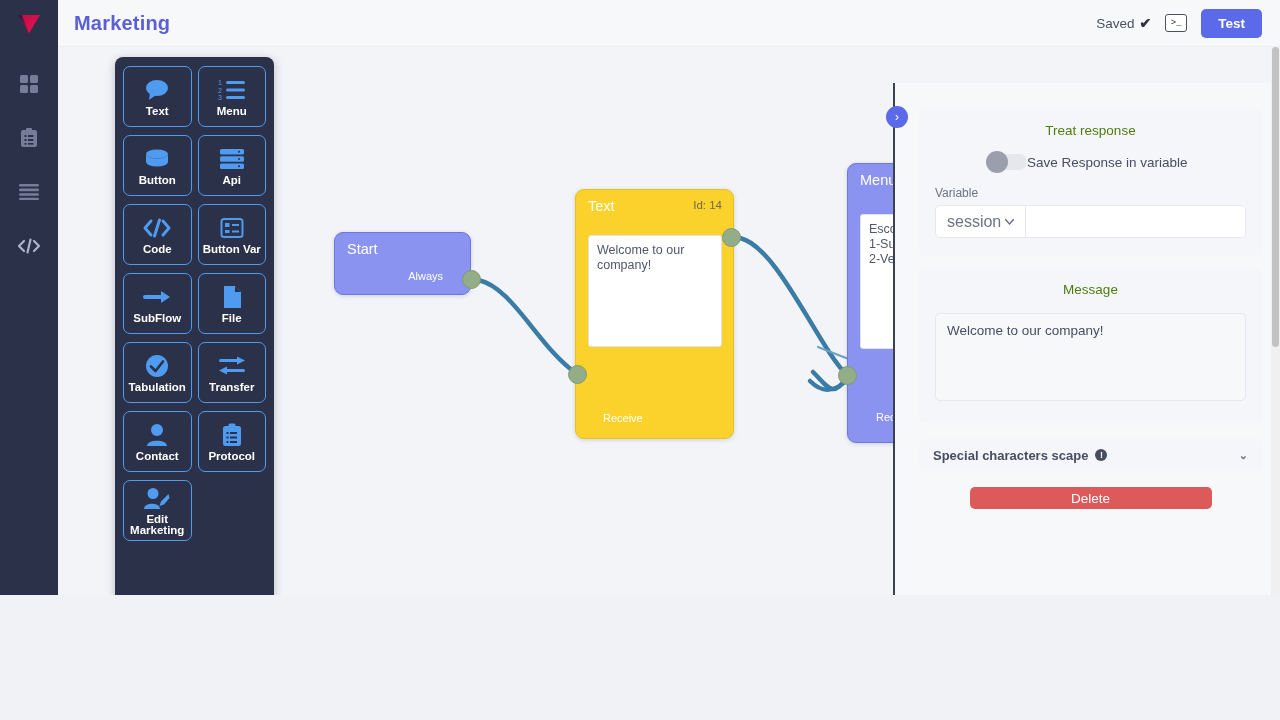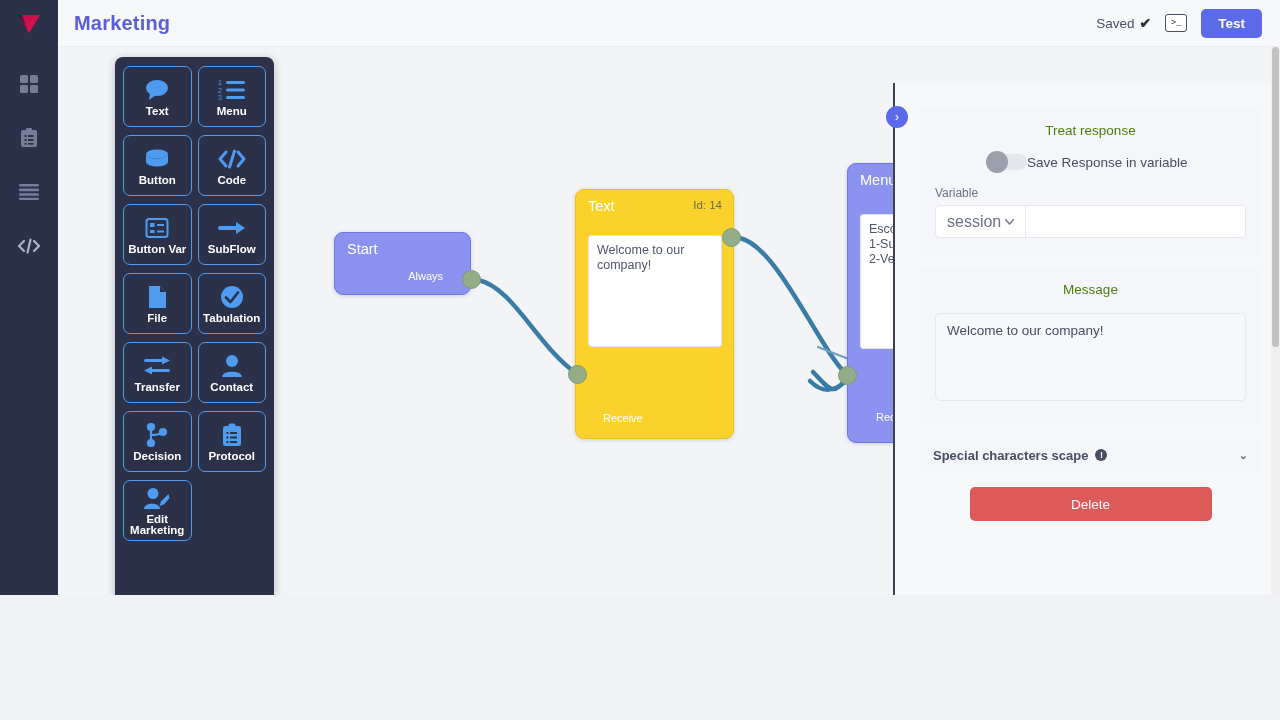--- a/index.html
+++ b/index.html
@@ -219,21 +219,21 @@
   }
   .accordion .info {
     display: inline-flex; align-items: center; justify-content: center;
     width: 12px; height: 12px; border-radius: 50%;
     background: #474d63; color: #fff; font-size: 9px; font-weight: bold;
     margin-left: 7px;
   }
   .accordion .caret { margin-left: auto; font-size: 11px; color: #6d7285; }
   .danger-btn {
     margin: 16px auto 0; display: block;
-    width: 242px; height: 34px;
+    width: 242px; height: 22px;
     background: #dc5a5a; color: #fff; border: none; border-radius: 5px;
     font-size: 13.5px; cursor: pointer;
   }
   .scrollbar {
     position: absolute; right: 0; top: 0;
     width: 9px; height: 548px; background: #f0f0f0;
   }
   .scrollbar .thumb {
     position: absolute; left: 1px; top: 0;
     width: 7px; height: 300px; background: #c2c2c2; border-radius: 4px;
@@ -350,20 +350,33 @@
       <div class="pal-card">
         <div class="pic">
           <svg width="26" height="22" viewBox="0 0 26 22" fill="#4e9bf0">
             <ellipse cx="13" cy="6" rx="11" ry="4.5"></ellipse>
             <path d="M2 6 L2 14 A11 4.5 0 0 0 24 14 L24 6 A11 4.5 0 0 1 2 6 Z"></path>
           </svg>
         </div>
         <div class="lbl">Button</div>
       </div>
 
+      <div class="pal-card">
+        <div class="pic">
+          <svg width="26" height="22" viewBox="0 0 26 22" fill="#4e9bf0">
+            <rect x="1" y="1" width="24" height="5.5" rx="1.5"></rect>
+            <rect x="1" y="8.2" width="24" height="5.5" rx="1.5"></rect>
+            <rect x="1" y="15.4" width="24" height="5.5" rx="1.5"></rect>
+            <circle cx="20" cy="3.8" r="1" fill="#2b3148"></circle>
+            <circle cx="20" cy="11" r="1" fill="#2b3148"></circle>
+            <circle cx="20" cy="18.2" r="1" fill="#2b3148"></circle>
+          </svg>
+        </div>
+        <div class="lbl">Api</div>
+      </div>
 
       <div class="pal-card">
         <div class="pic">
           <svg width="28" height="20" viewBox="0 0 28 20" fill="none" stroke="#4e9bf0" stroke-width="3" stroke-linecap="round" stroke-linejoin="round">
             <polyline points="8,3 2,10 8,17"></polyline>
             <polyline points="20,3 26,10 20,17"></polyline>
             <line x1="16.5" y1="2" x2="11.5" y2="18"></line>
           </svg>
         </div>
         <div class="lbl">Code</div>
@@ -427,32 +440,20 @@
       <div class="pal-card">
         <div class="pic">
           <svg width="22" height="24" viewBox="0 0 22 24" fill="#4e9bf0">
             <circle cx="11" cy="7" r="6"></circle>
             <path d="M1 23 C1 16 21 16 21 23 Z"></path>
           </svg>
         </div>
         <div class="lbl">Contact</div>
       </div>
 
-      <div class="pal-card">
-        <div class="pic">
-          <svg width="22" height="24" viewBox="0 0 22 24" fill="none" stroke="#4e9bf0" stroke-width="2.2">
-            <circle cx="5" cy="4" r="3" fill="#4e9bf0"></circle>
-            <circle cx="17" cy="9" r="3" fill="#4e9bf0"></circle>
-            <circle cx="5" cy="20" r="3" fill="#4e9bf0"></circle>
-            <path d="M5 7 L5 17"></path>
-            <path d="M5 12 C11 12 14 11 16 10"></path>
-          </svg>
-        </div>
-        <div class="lbl">Decision</div>
-      </div>
 
       <div class="pal-card">
         <div class="pic">
           <svg width="20" height="24" viewBox="0 0 20 24" fill="#4e9bf0">
             <rect x="1" y="3" width="18" height="20" rx="2.5"></rect>
             <rect x="6.5" y="0.5" width="7" height="4.5" rx="1.5"></rect>
             <rect x="4.5" y="9" width="2" height="2" fill="#2b3148"></rect>
             <rect x="8" y="9" width="7" height="2" fill="#2b3148"></rect>
             <rect x="4.5" y="13.5" width="2" height="2" fill="#2b3148"></rect>
             <rect x="8" y="13.5" width="7" height="2" fill="#2b3148"></rect>

